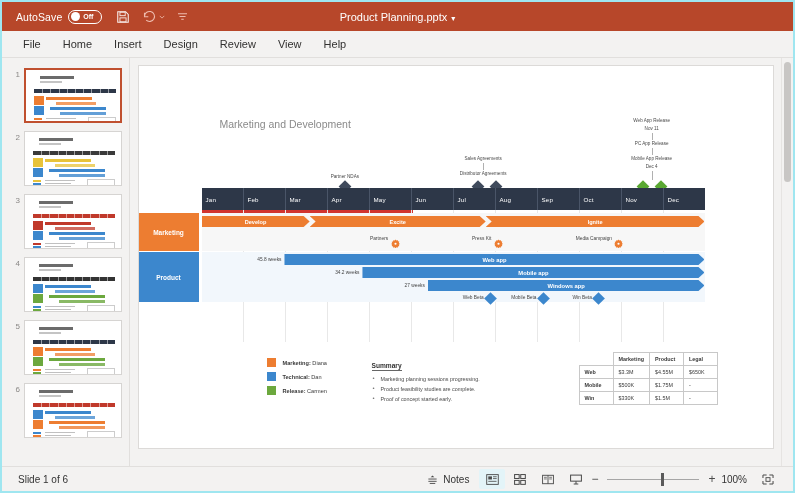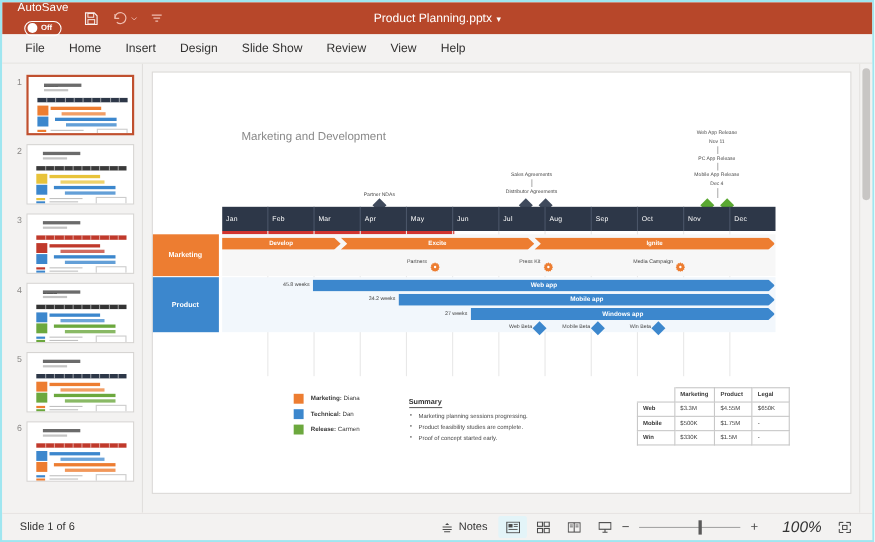--- a/index.html
+++ b/index.html
@@ -18,21 +18,21 @@
   }
 
   
   .titlebar {
     position: relative;
     height: 29px;
     background: #b7472a;
     display: flex; align-items: center;
     color: #fff;
   }
-  .autosave-wrap { display:flex; align-items:center; gap:6px; margin-left: 14px; flex-direction: column; }
+  .autosave-wrap { display:flex; align-items:center; gap:6px; margin-left: 14px; }
   .autosave-label { font-size: 10.5px; color:#fff; letter-spacing:.1px; }
   .toggle {
     width: 34px; height: 14px; border-radius: 8px;
     border: 1px solid #ffffff; background: transparent;
     display:flex; align-items:center; padding: 0 2px; gap:3px;
   }
   .toggle .knob { width:9px; height:9px; border-radius:50%; background:#fff; flex:0 0 auto; }
   .toggle .off { font-size: 7px; color:#fff; font-weight:bold; }
   .tb-icon { margin-left: 14px; opacity:.92; display:flex; align-items:center; }
   .tb-icon.sm { margin-left: 12px; }
@@ -197,21 +197,21 @@
   .sb-left { padding-left:16px; }
   .sb-right { margin-left:auto; display:flex; align-items:center; padding-right:12px; gap:2px;}
   .sb-btn {
     width:26px; height:20px; display:flex; align-items:center; justify-content:center;
     border-radius:2px;
   }
   .sb-btn.active { background:#e3f4f8; }
   .sb-notes { display:flex; align-items:center; gap:5px; font-size:10px; margin-right:8px;}
   .zoom-track { width:92px; height:1px; background:#a6a6a6; position:relative; margin:0 7px; }
   .zoom-knob { position:absolute; left:58%; top:-6px; width:3px; height:13px; background:#5a5a5a; }
-  .zoom-pct { font-size:14px; margin:0 6px 0 20px;font-style:italic; }
+  .zoom-pct { font-size:10px; margin:0 6px 0 4px; }
   .pm { font-size:12px; color:#4a4a4a; }
 </style>
 </head>
 <body>
 
 <div id="app">
 
   <div class="titlebar">
     <div class="autosave-wrap">
       <span class="autosave-label">AutoSave</span>
@@ -244,21 +244,20 @@
     <div class="doc-title">
       <span>Product Planning.pptx</span><span class="caret">▾</span>
     </div>
   </div>
 
   <div class="ribbon" id="ribbon">
       <div class="rtab">File</div>
       <div class="rtab">Home</div>
       <div class="rtab">Insert</div>
       <div class="rtab">Design</div>
-      <div class="rtab">Slide Show</div>
       <div class="rtab">Review</div>
       <div class="rtab">View</div>
       <div class="rtab">Help</div>
     </div>
 
   <div class="workspace">
 
     <div class="thumbs" id="thumbs">
         <div class="thumb-row selected">
           <div class="thumb-num">1</div>

